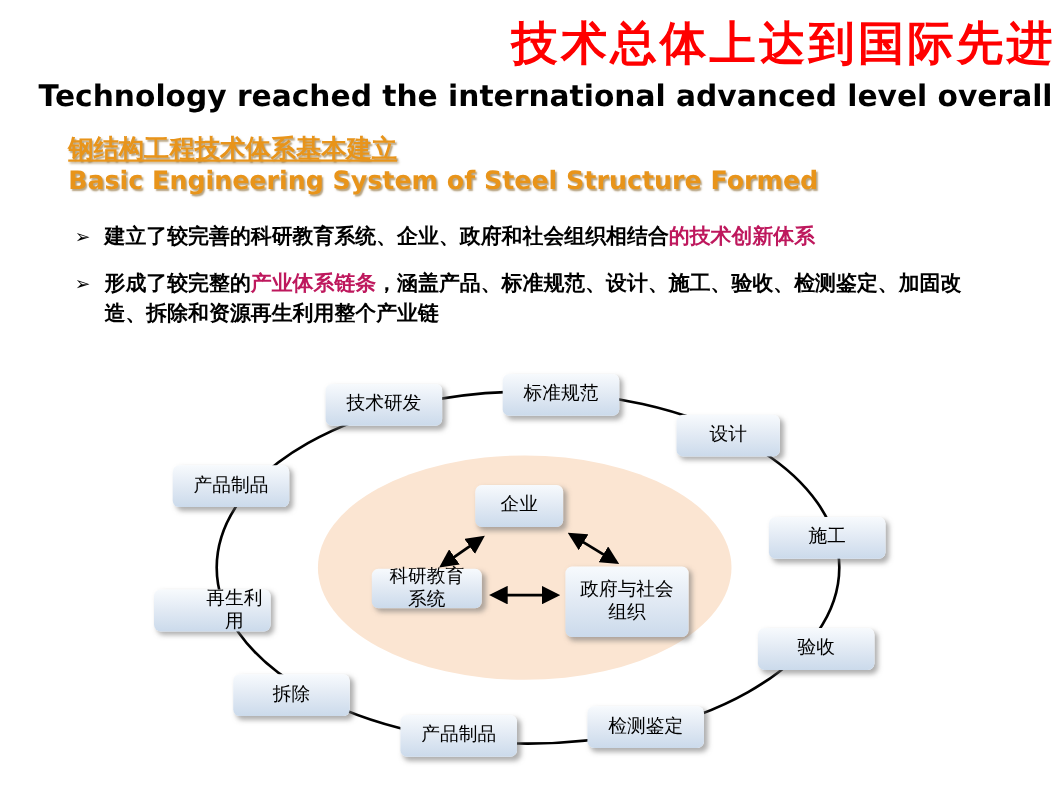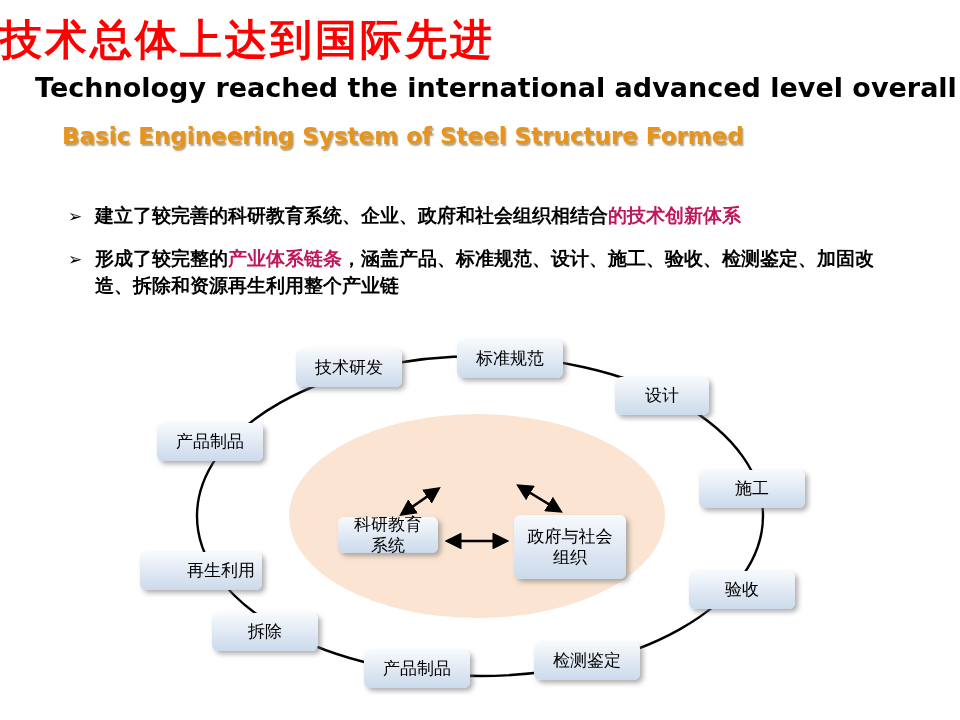--- a/index.html
+++ b/index.html
@@ -6,21 +6,21 @@
   html,body { width:960px; height:720px; }
   body {
     background:#ffffff;
     font-family:"DejaVu Sans","Liberation Sans",sans-serif;
     overflow:hidden;
   }
   .slide { position:relative; width:960px; height:720px; background:#ffffff; overflow:hidden; }
 
   .title {
     position:absolute; top:12px; left:0; width:100%;
-    text-align:left; font-size:42px; font-weight:bold; letter-spacing:3px;
+    text-align:right; font-size:42px; font-weight:bold; letter-spacing:3px;
     color:#ff0000;
     font-family:Liberation Sans, sans-serif;
   }
   .subtitle {
     position:absolute; top:72px; left:0; width:100%;
     text-align:center; font-size:27px; font-weight:600; color:#000000;margin-left:16px;
   }
 
   .section-heading {
     position:absolute; left:62px; top:122px;
@@ -52,20 +52,21 @@
 </style>
 </head>
 <body>
 
 <div class="slide">
 
   <h1 class="title">技术总体上达到国际先进</h1>
   <div class="subtitle">Technology reached the international advanced level overall</div>
 
   <div class="section-heading">
+    <div class="heading-zh">钢结构工程技术体系基本建立</div>
     <div class="heading-en">Basic Engineering System of Steel Structure Formed</div>
   </div>
 
   <ul class="bullets">
     <li class="bullet">
       <span class="bullet-marker">➢</span>
       <span class="bullet-text"><span>建立了较完善的科研教育系统、企业、政府和社会组织相结合</span><span class="red-text">的技术创新体系</span><span></span></span>
     </li>
     <li class="bullet">
       <span class="bullet-marker">➢</span>
@@ -84,24 +85,25 @@
     <line x1="438" y1="489" x2="402" y2="514" stroke="#000000" stroke-width="2.6" marker-start="url(#ah)" marker-end="url(#ah)"></line>
     <line x1="519" y1="486" x2="560" y2="511" stroke="#000000" stroke-width="2.6" marker-start="url(#ah)" marker-end="url(#ah)"></line>
     <line x1="448" y1="541" x2="506" y2="541" stroke="#000000" stroke-width="2.6" marker-start="url(#ah)" marker-end="url(#ah)"></line>
   </svg>
 
   <div class="node" style="left:457px; top:340px; width:106px; height:38px;">标准规范</div>
   <div class="node" style="left:296px; top:349px; width:106px; height:38px;">技术研发</div>
   <div class="node" style="left:615px; top:377px; width:94px; height:38px;">设计</div>
   <div class="node" style="left:157px; top:423px; width:106px; height:38px;">产品制品</div>
   <div class="node" style="left:699px; top:470px; width:106px; height:38px;">施工</div>
-  <div class="node" style="left:140px; top:552px; width:122px; height:38px;padding-left:40px;">再生利用</div>
+  <div class="node" style="left:140px; top:536px; width:106px; height:38px;padding-left:40px;">再生利用</div>
   <div class="node" style="left:689px; top:571px; width:106px; height:38px;">验收</div>
   <div class="node" style="left:212px; top:613px; width:106px; height:38px;">拆除</div>
   <div class="node" style="left:534px; top:642px; width:106px; height:38px;">检测鉴定</div>
   <div class="node" style="left:364px; top:650px; width:106px; height:38px;">产品制品</div>
 
+  <div class="node" style="left:432px; top:441px; width:80px; height:38px;">企业</div>
   <div class="node" style="left:338px; top:517px; width:100px; height:36px;">科研教育
 系统</div>
   <div class="node" style="left:514px; top:515px; width:112px; height:64px;">政府与社会
 组织</div>
 
 </div>
 
 </body></html>

